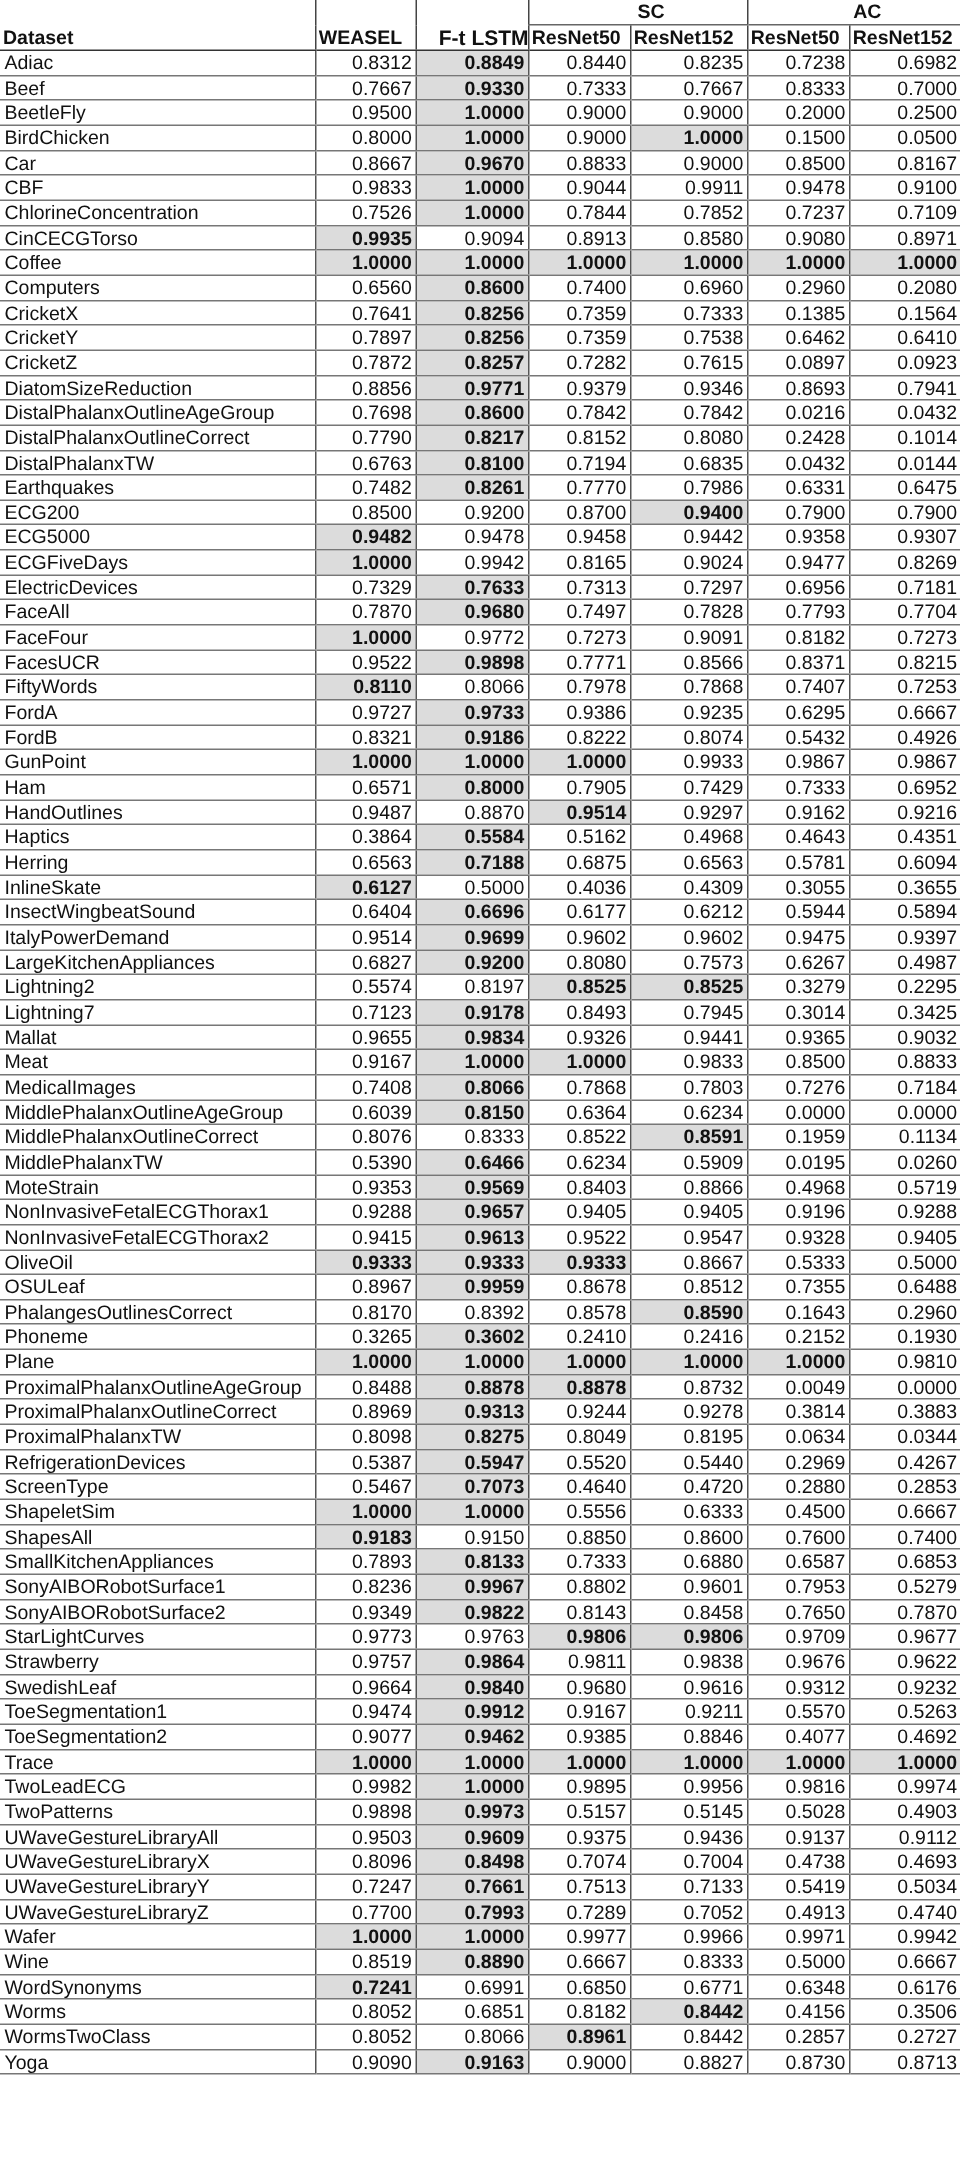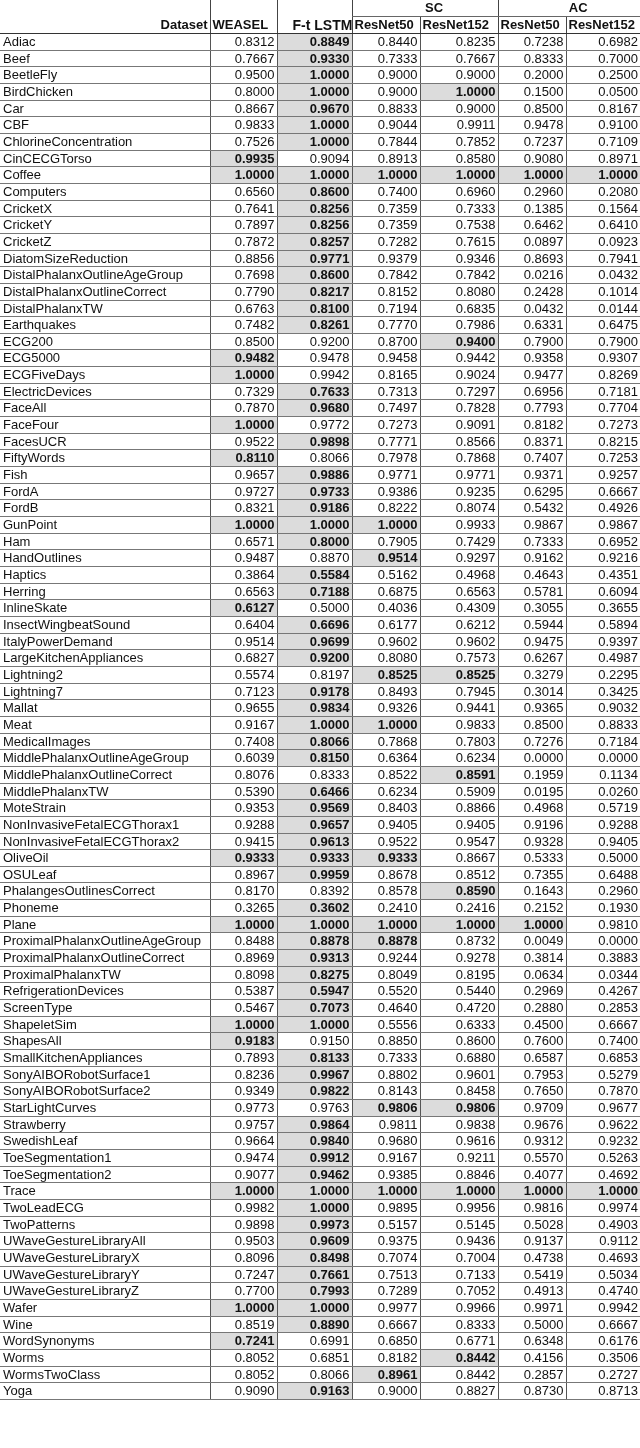--- a/index.html
+++ b/index.html
@@ -10,21 +10,21 @@
   col.c2 { width: 75px; }
   col.c3 { width: 68px; }
   col.c4 { width: 78px; }
   col.c5 { width: 68px; }
   col.c6 { width: 74px; }
   th, td { padding: 0 2px; white-space: nowrap; overflow: hidden; }
   thead th { font-weight: bold; font-size: 13px; height: 16px; line-height: 16px; border-left: 1px solid #444; }
   thead tr.group th { text-align: center; }
   thead tr.group th.blank { border-bottom: none; }
   thead tr.cols th { text-align: left; border-bottom: 1.5px solid #333; }
-  thead tr.cols th.name { text-align: right; border-left: none; }
+  thead tr.cols th.name { text-align: left; border-left: none; }
   thead tr.group th.name { border-left: none; }
   thead th.small { font-size: 14px; text-align: center; padding-left: 15px; }
   thead tr.group th.grp { border-bottom: 1px solid #666; padding-left: 20px; }
   tbody td { font-size: 13px; height: 15.65px; line-height: 15.65px; border-bottom: 1px solid #777; border-left: 1px solid #555; text-align: right; }
   tbody td.name { text-align: left; border-left: none; padding-left: 3px; }
   tbody td.best { background: #dcdcdc; font-weight: bold; }
 </style>
 </head>
 <body>
 
@@ -285,29 +285,20 @@
       <tr>
         <td class="name">FiftyWords</td>
         <td class="best">0.8110</td>
         <td>0.8066</td>
         <td>0.7978</td>
         <td>0.7868</td>
         <td>0.7407</td>
         <td>0.7253</td>
       </tr>
       <tr>
-        <td class="name">Fish</td>
-        <td>0.9657</td>
-        <td class="best">0.9886</td>
-        <td>0.9771</td>
-        <td>0.9771</td>
-        <td>0.9371</td>
-        <td>0.9257</td>
-      </tr>
-      <tr>
         <td class="name">FordA</td>
         <td>0.9727</td>
         <td class="best">0.9733</td>
         <td>0.9386</td>
         <td>0.9235</td>
         <td>0.6295</td>
         <td>0.6667</td>
       </tr>
       <tr>
         <td class="name">FordB</td>

